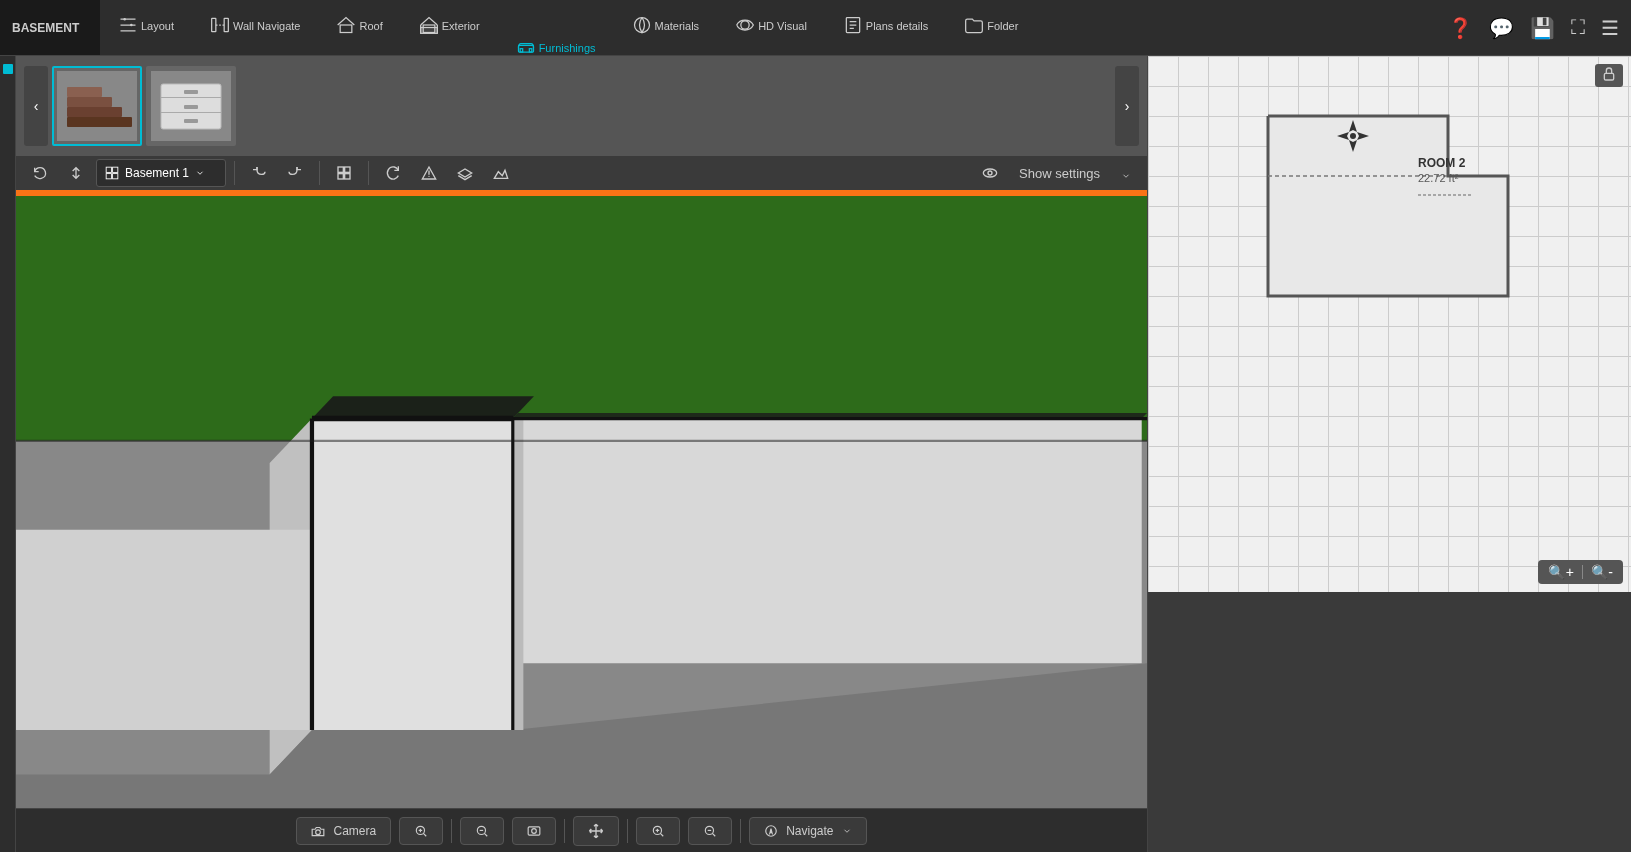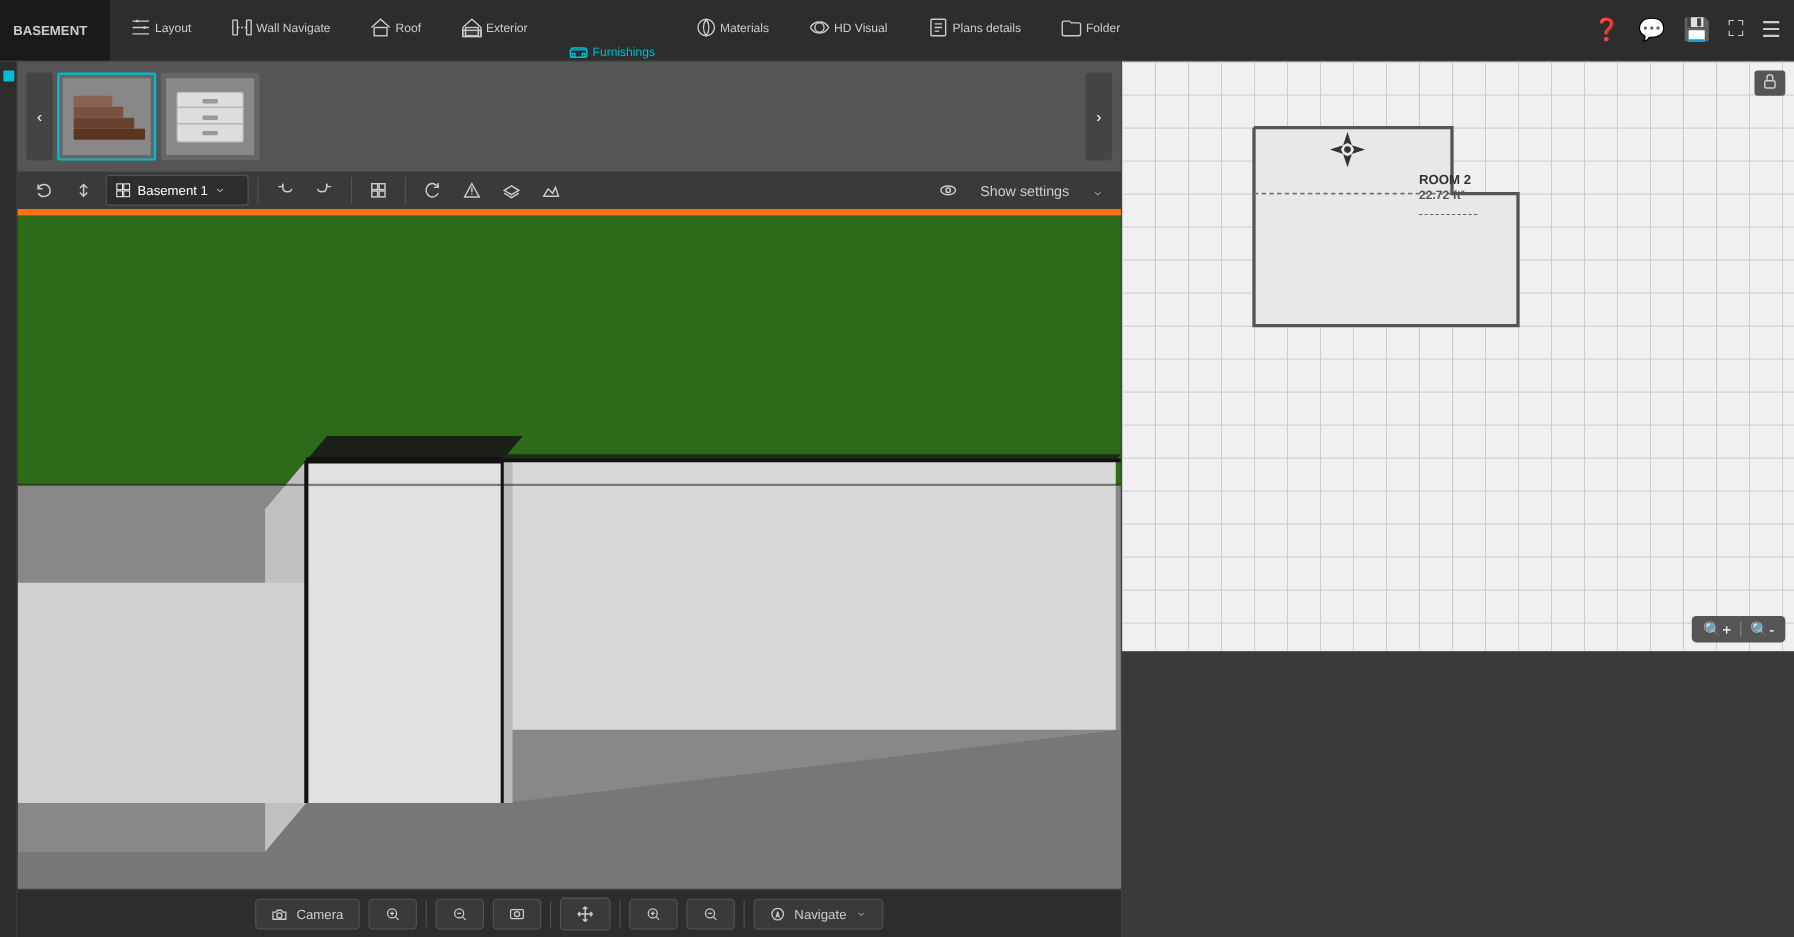--- a/index.html
+++ b/index.html
@@ -244,21 +244,21 @@
       gap: 8px;
     }
     .bottom-btn-divider {
       width: 1px;
       height: 24px;
       background: #555;
     }
 
     
     .right-panel {
-      width: 612px;
+      width: 484px;
       background: #3a3a3a;
       display: flex;
       flex-direction: column;
       border-left: 1px solid #444;
     }
     .minimap-container {
       flex: 1;
       background: #f0f0f0;
       position: relative;
       overflow: hidden;
@@ -670,21 +670,21 @@
         <svg width="280" height="220" viewBox="0 0 280 220">
 
           <polyline points="20,20 200,20 200,80 260,80 260,200 20,200 20,20" fill="#e8e8e8" stroke="#555" stroke-width="3"></polyline>
 
           <line x1="20" y1="80" x2="200" y2="80" stroke="#777" stroke-width="1.5" stroke-dasharray="4,3"></line>
         </svg>
       </div>
 
       <div style="position:absolute; top:100px; left:270px; display:flex; flex-direction:column; gap:2px;">
         <span style="font-size:12px; font-weight:bold; color:#333; white-space:nowrap;">ROOM 2</span>
-        <span style="font-size:11px; color:#555; white-space:nowrap;font-weight:bold;">22.72 ft²</span>
+        <span style="font-size:11px; color:#555; white-space:nowrap;">22.72 ft²</span>
 
         <svg width="60" height="15" style="margin-top:2px;">
           <line x1="0" y1="7" x2="55" y2="7" stroke="#666" stroke-width="1" stroke-dasharray="3,2"></line>
         </svg>
       </div>
 
       <div style="position:absolute; top:60px; left:185px;">
         <svg width="40" height="40" viewBox="0 0 40 40">
           <polygon points="20,4 24,16 20,14 16,16" fill="#333"></polygon>
           <polygon points="20,36 24,24 20,26 16,24" fill="#333"></polygon>

